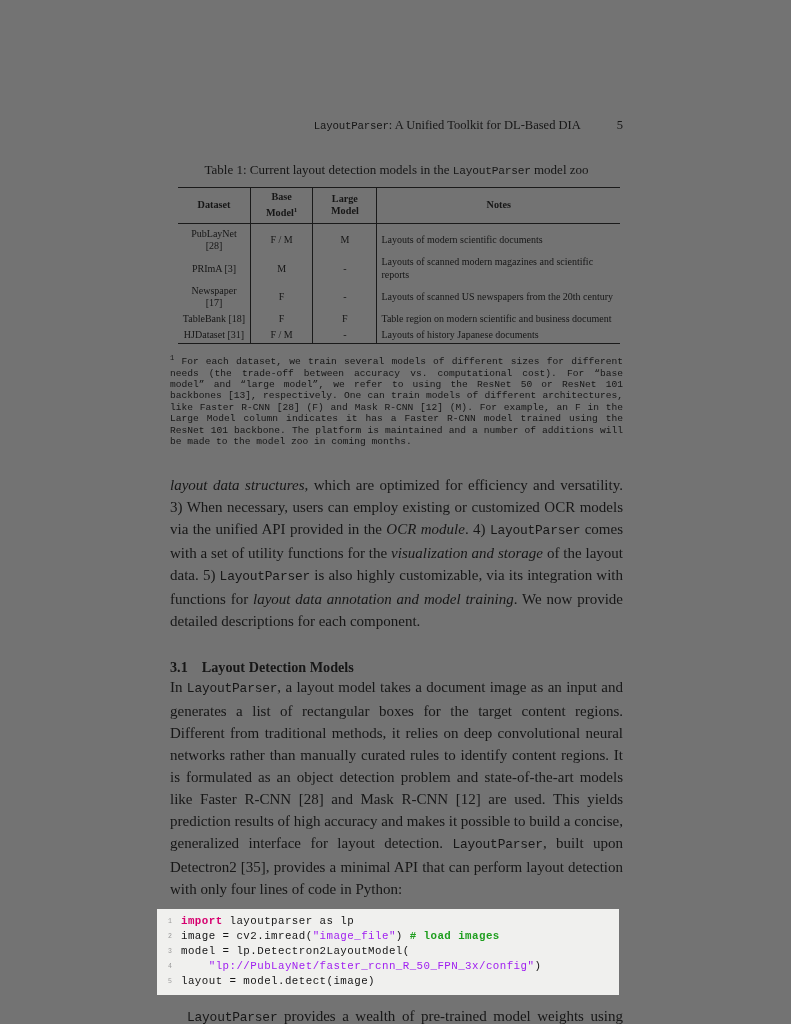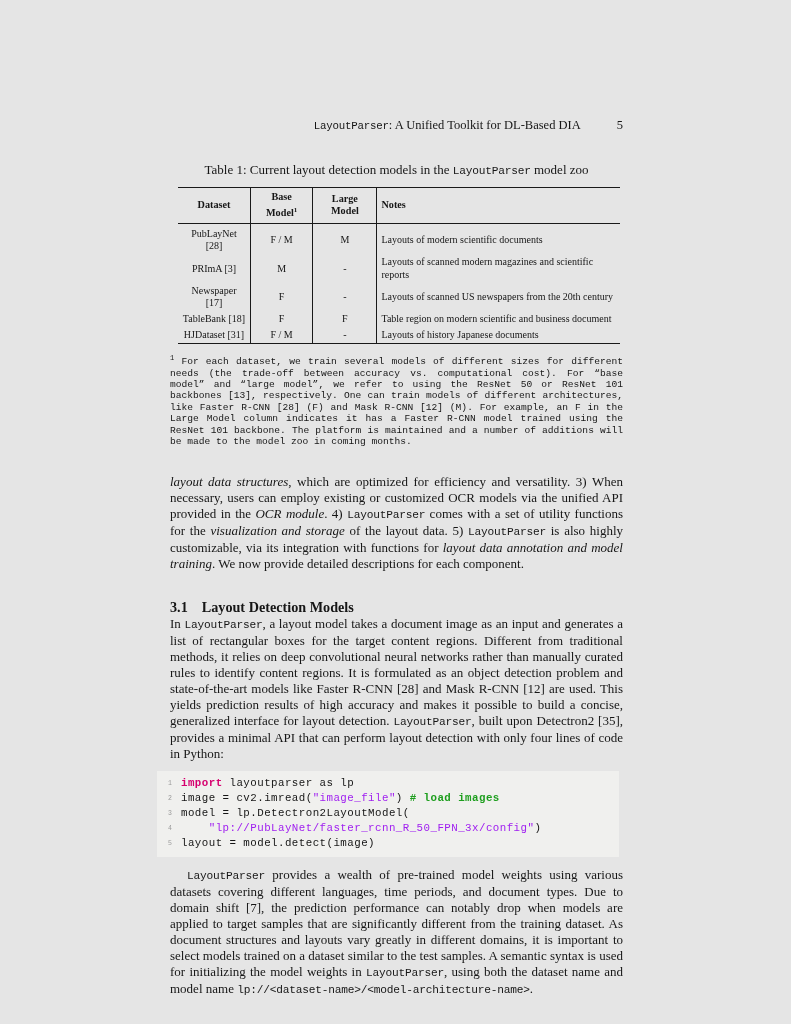--- a/index.html
+++ b/index.html
@@ -1,17 +1,17 @@
 <!DOCTYPE html>
 <html><head>
 <meta charset="utf-8">
 <style>
   html,body { margin:0; padding:0; background:#ffffff; }
   .page {
-    position:relative; width:791px; height:1024px; background:#e5e5e5;
+    position:relative; width:791px; height:1024px; background:#737373;
     font-family:"Liberation Serif", serif; color:#161616; overflow:hidden;
   }
   .content { position:absolute; left:170px; top:118px; width:453px; }
 
   
   .running-header { display:flex; justify-content:flex-end; align-items:baseline; font-size:12.5px; }
   .running-header .pagenum { margin-left:36px; }
 
   .mono { font-family:"Liberation Mono", monospace; font-size:0.86em; letter-spacing:-0.2px; }
   .it { font-style:italic; }
@@ -22,33 +22,33 @@
   
   table.zoo {
     border-collapse:collapse; margin:9px 0 0 8px; width:442px;
     font-size:10px; line-height:12.5px;
     border-top:1.5px solid #1a1a1a; border-bottom:1.5px solid #1a1a1a;
   }
   table.zoo th {
     font-weight:bold; font-size:10.2px; padding:3px 4px 3.5px 4px;
     border-bottom:1px solid #1a1a1a; text-align:center;
   }
-  table.zoo th.notes-col { text-align:left; }
+  table.zoo th.notes-col { text-align:center; }
   table.zoo td { padding:1.7px 4px; text-align:center; }
   table.zoo td.notes-col { text-align:left; }
   table.zoo .vline { border-right:0.9px solid #1a1a1a; }
   table.zoo tbody tr:first-child td { padding-top:4px; }
   sup.hdr-sup { font-size:7px; }
 
   
   .footnote { font-size:9.6px; line-height:11.4px; text-align:justify; margin-top:9px;font-family:Liberation Mono, monospace; }
   .footnote sup { font-size:7px; }
 
   
-  .bodypara { font-size:13px; line-height:16px; text-align:justify; margin:0; }
+  .bodypara { font-size:15px; line-height:22px; text-align:justify; margin:0; }
   .p1 { margin-top:26px; }
   .p2 { }
   .p3 { margin-top:10px; text-indent:17px; }
 
   
   .section-heading { margin-top:27px; font-size:14.2px; font-weight:bold; }
   .section-heading .num { margin-right:14px; }
 
   
   .codeblock { margin-top:9px; margin-left:-13px; width:452px; background:#f0f0ee; padding:5px 5px 6px 5px; }

